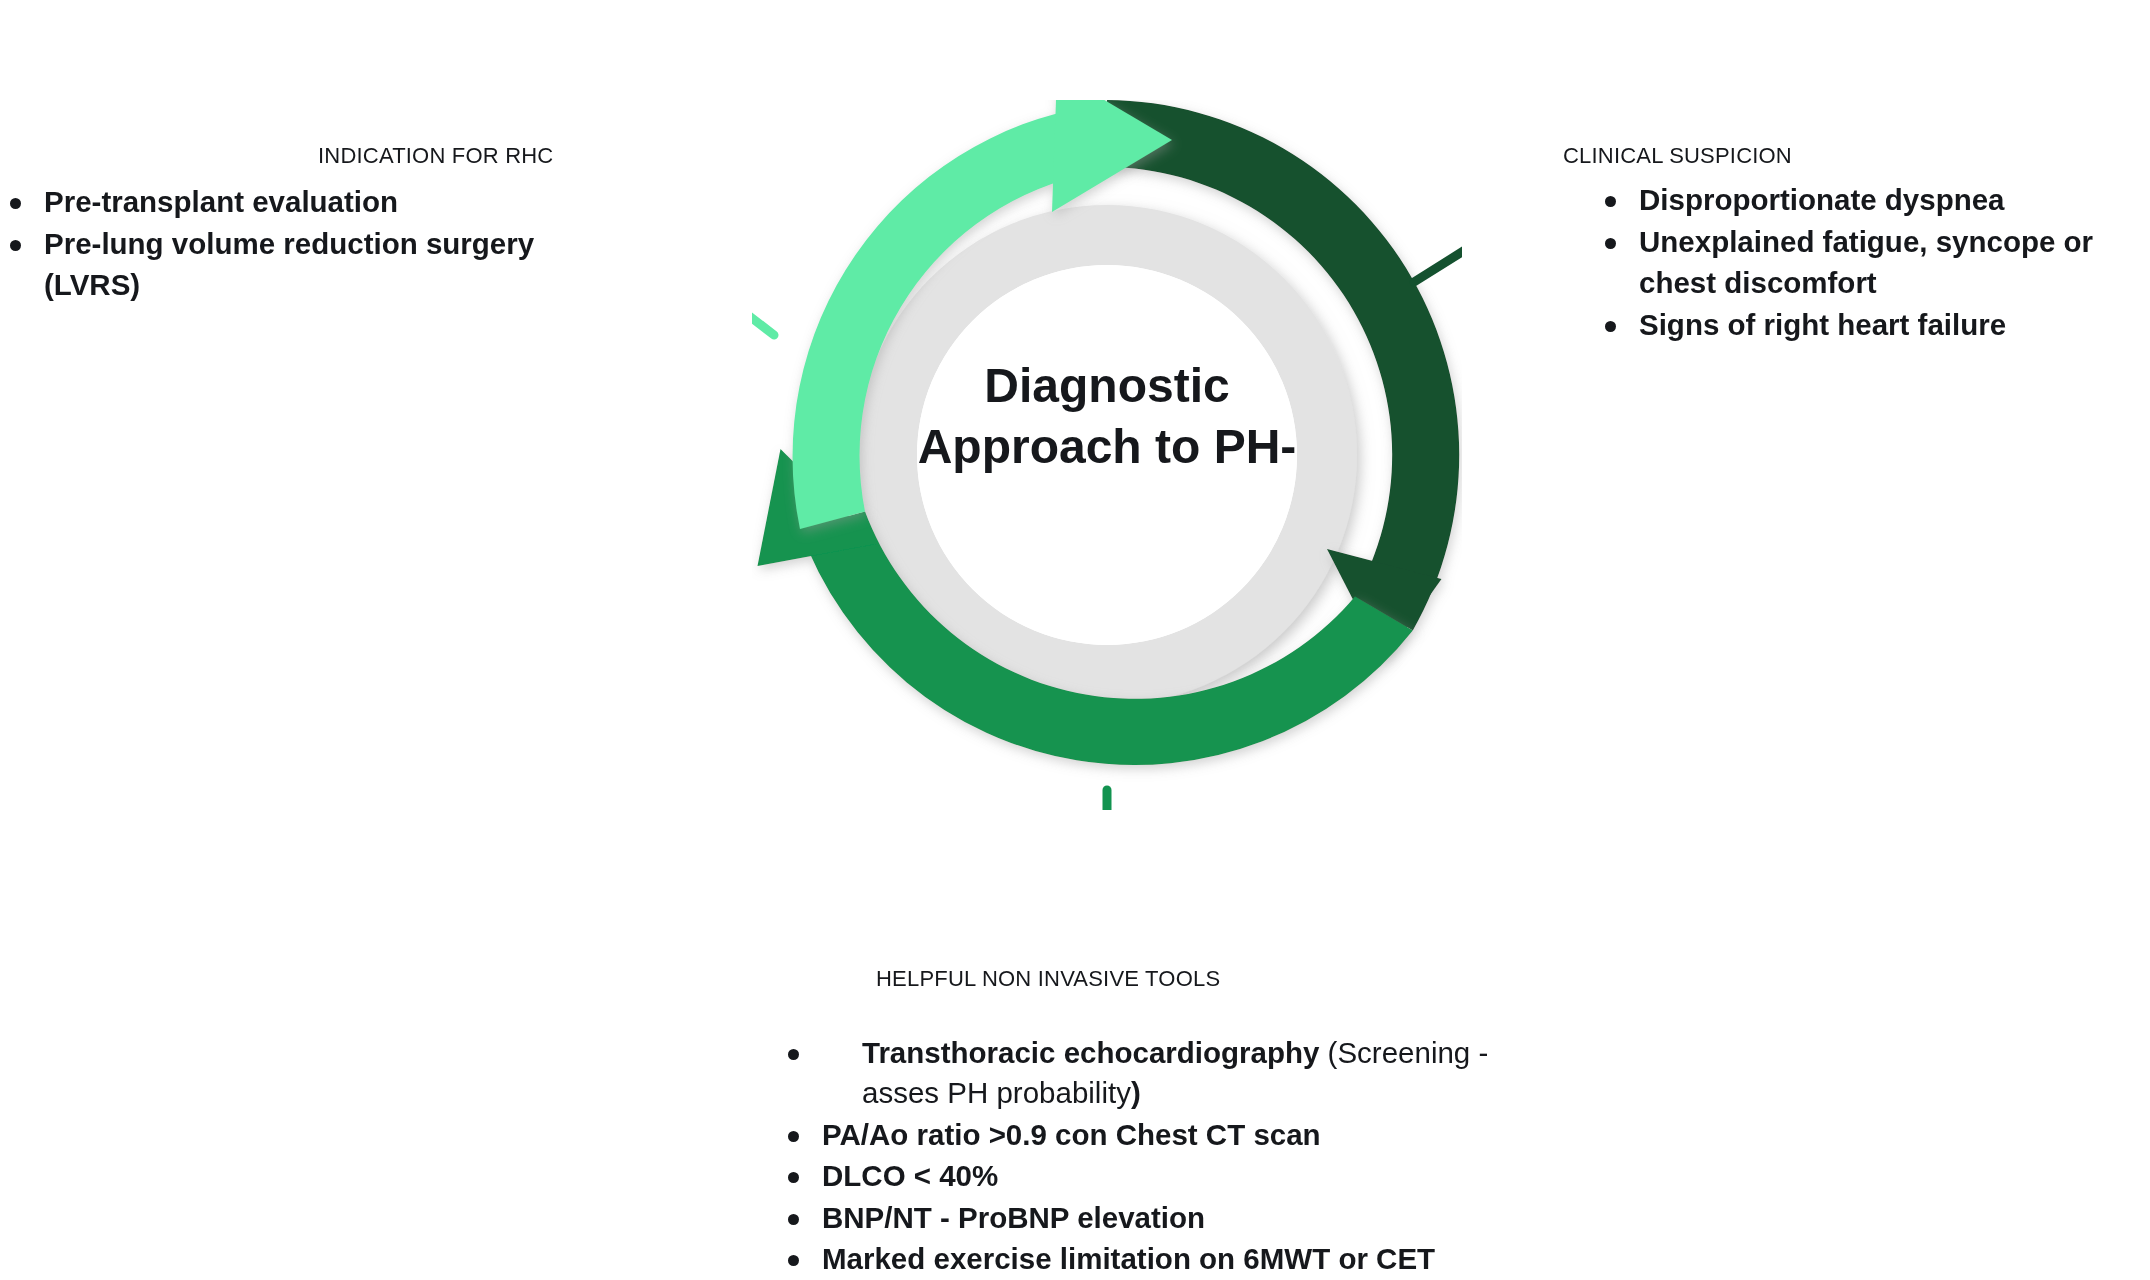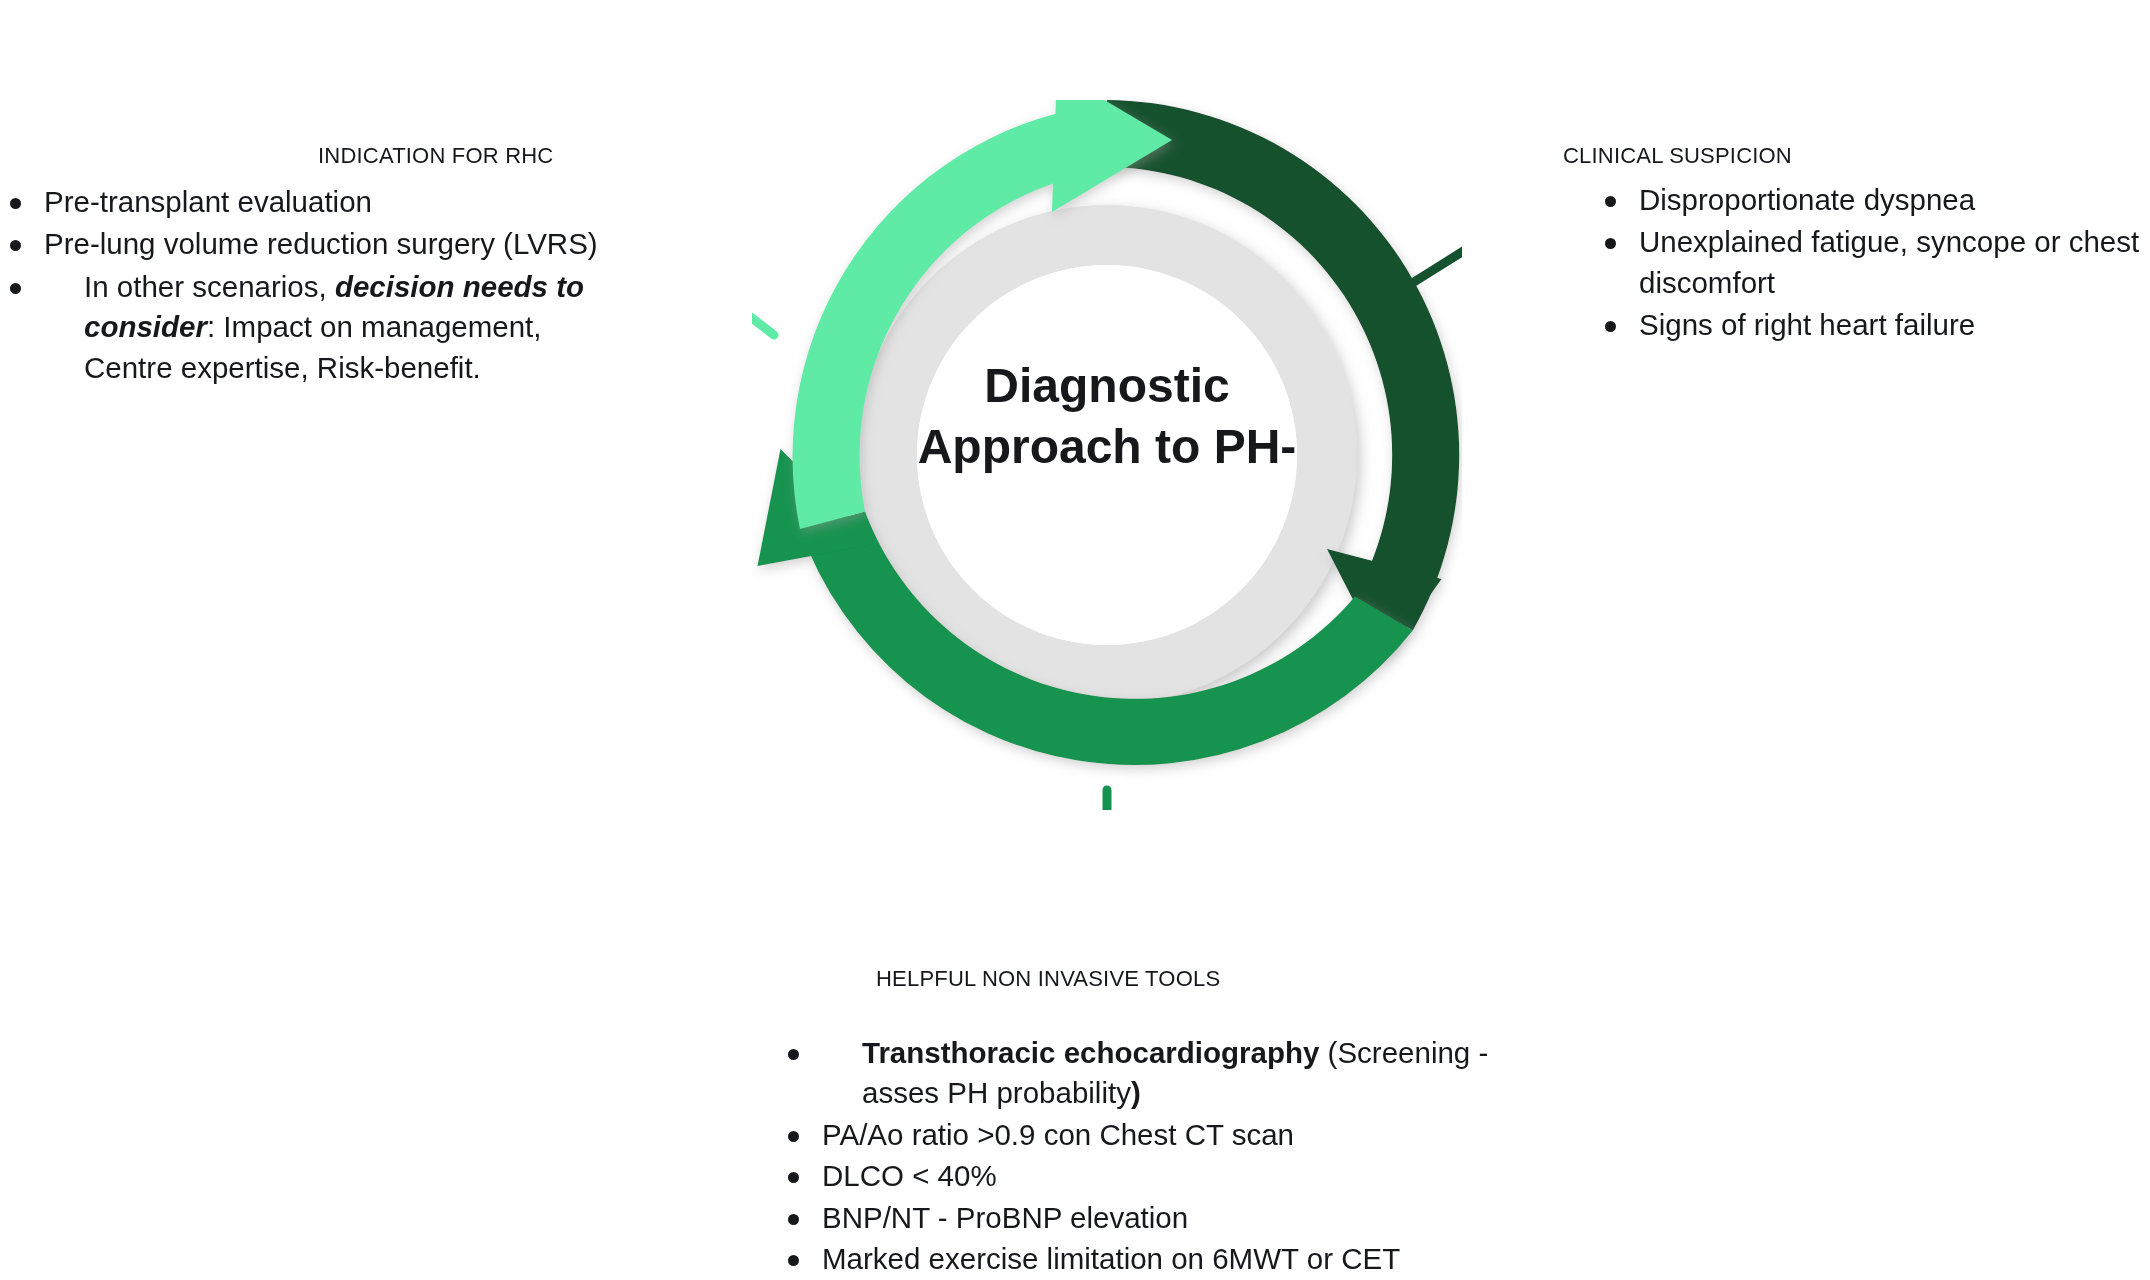--- a/index.html
+++ b/index.html
@@ -58,21 +58,21 @@
   .bullet-item::before {
     content: "";
     position: absolute;
     left: 10px;
     top: 16px;
     width: 11px;
     height: 11px;
     border-radius: 50%;
     background: #16181c;
   }
-  .bold-item { font-weight: 400; padding-left: 44px; }
+  .bold-item { font-weight: 700; padding-left: 44px; }
   .it { font-style: italic; font-weight: 700; }
 
   
   #indication-heading { left: 318px; top: 142px; }
   #indication-list { left: 0px; top: 182px; width: 600px; }
 
   
   #suspicion-heading { left: 1563px; top: 142px; text-align: right; }
   #suspicion-list { left: 1595px; top: 180px; width: 560px; }
 
@@ -166,23 +166,20 @@
       <div>Diagnostic</div>
       <div>Approach to PH-</div>
     </div>
   </div>
 
   <div class="section-heading" id="indication-heading">INDICATION FOR RHC</div>
 
   <ul class="bullet-list" id="indication-list">
     <li class="bullet-item bold-item">Pre-transplant evaluation</li>
     <li class="bullet-item bold-item">Pre-lung volume reduction surgery (LVRS)</li>
-    <li class="bullet-item">
-      <span>In other scenarios,  </span><span class="it">decision needs to consider</span><span>: Impact on management, Centre expertise, Risk-benefit.</span>
-    </li>
   </ul>
 
   <div class="section-heading" id="suspicion-heading">CLINICAL SUSPICION</div>
 
   <ul class="bullet-list" id="suspicion-list">
     <li class="bullet-item bold-item">Disproportionate dyspnea</li>
     <li class="bullet-item bold-item">Unexplained fatigue, syncope or chest discomfort</li>
     <li class="bullet-item bold-item">Signs of right heart failure</li>
   </ul>
 

